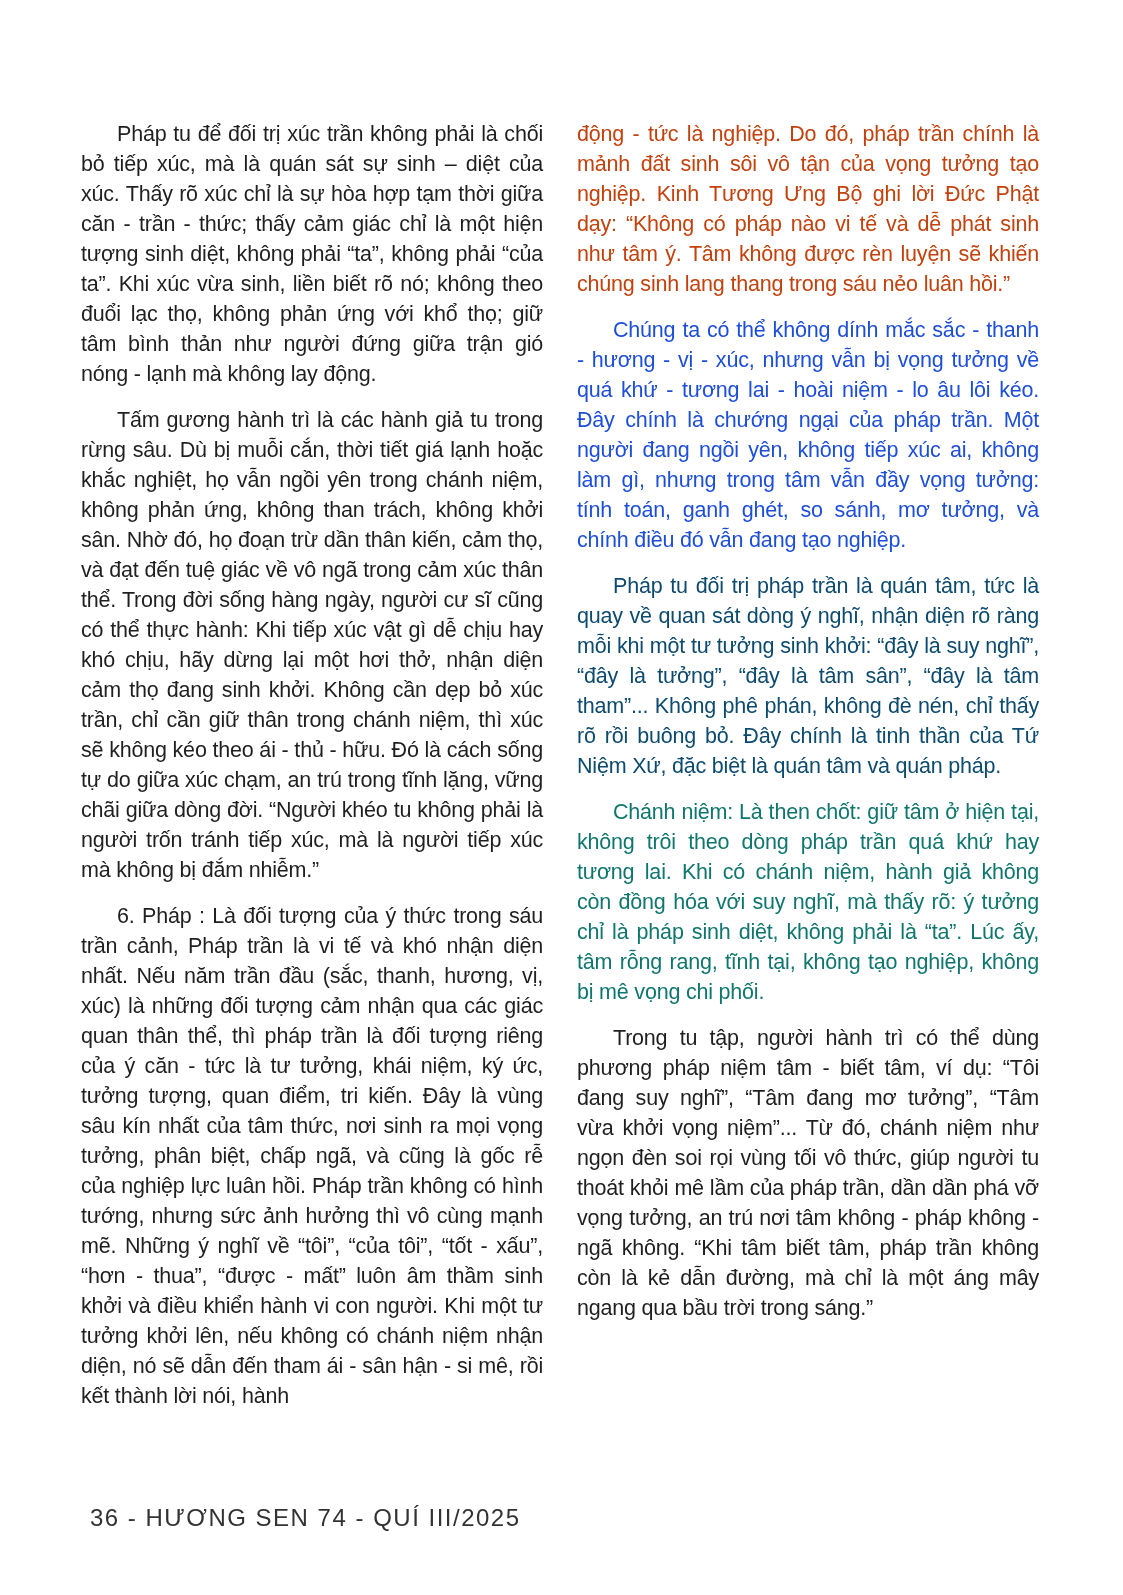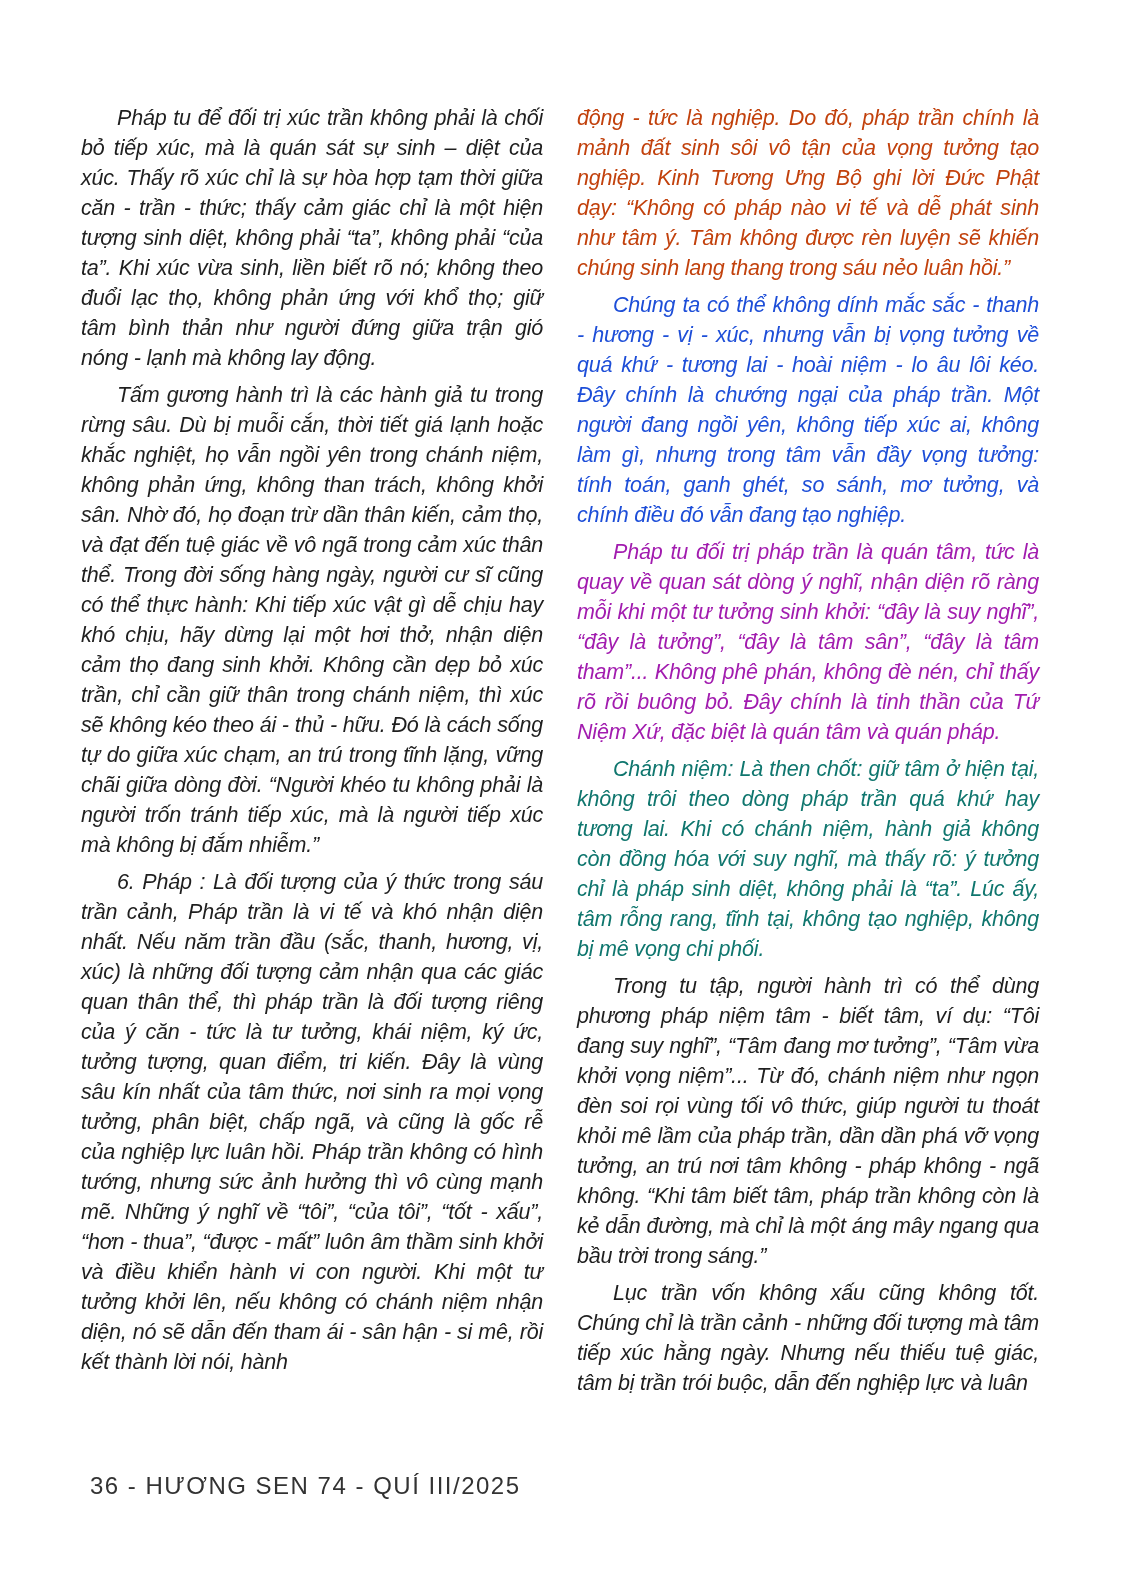--- a/index.html
+++ b/index.html
@@ -29,53 +29,51 @@
   .col {
     width: 462px;
     flex: 0 0 462px;
     text-align: justify;
     font-size: 21.5px;
     line-height: 30px;
     letter-spacing: -0.2px;
     color: #1f1f1f;
   }
   .col p {
-    margin: 0 0 7px 0;
+    margin: 16px 0 7px 0;
     text-indent: 36px;
-    font-style: italic;
   }
   .col p.no-indent {
     text-indent: 0;
   }
   .col p:last-child {
     margin-bottom: 0;
   }
   .footer {
     position: absolute;
     left: 90px;
-    top: 1472px;
+    top: 1504px;
     font-size: 24px;
     letter-spacing: 1.5px;
     color: #333333;
     white-space: nowrap;
   }
 </style>
 </head>
 <body style="background: rgb(255, 255, 255);">
 
 <div class="page">
   <div class="columns">
     <div class="col">
         <p style="color: rgb(31, 31, 31);">Pháp tu để đối trị xúc trần không phải là chối bỏ tiếp xúc, mà là quán sát sự sinh – diệt của xúc. Thấy rõ xúc chỉ là sự hòa hợp tạm thời giữa căn - trần - thức; thấy cảm giác chỉ là một hiện tượng sinh diệt, không phải “ta”, không phải “của ta”. Khi xúc vừa sinh, liền biết rõ nó; không theo đuổi lạc thọ, không phản ứng với khổ thọ; giữ tâm bình thản như người đứng giữa trận gió nóng - lạnh mà không lay động.</p>
         <p style="color: rgb(31, 31, 31);">Tấm gương hành trì là các hành giả tu trong rừng sâu. Dù bị muỗi cắn, thời tiết giá lạnh hoặc khắc nghiệt, họ vẫn ngồi yên trong chánh niệm, không phản ứng, không than trách, không khởi sân. Nhờ đó, họ đoạn trừ dần thân kiến, cảm thọ, và đạt đến tuệ giác về vô ngã trong cảm xúc thân thể. Trong đời sống hàng ngày, người cư sĩ cũng có thể thực hành: Khi tiếp xúc vật gì dễ chịu hay khó chịu, hãy dừng lại một hơi thở, nhận diện cảm thọ đang sinh khởi. Không cần dẹp bỏ xúc trần, chỉ cần giữ thân trong chánh niệm, thì xúc sẽ không kéo theo ái - thủ - hữu. Đó là cách sống tự do giữa xúc chạm, an trú trong tĩnh lặng, vững chãi giữa dòng đời. “Người khéo tu không phải là người trốn tránh tiếp xúc, mà là người tiếp xúc mà không bị đắm nhiễm.”</p>
         <p style="color: rgb(31, 31, 31);">6. Pháp : Là đối tượng của ý thức trong sáu trần cảnh, Pháp trần  là vi tế và khó nhận diện nhất. Nếu năm trần đầu (sắc, thanh, hương, vị, xúc) là những đối tượng cảm nhận qua các giác quan thân thể, thì pháp trần là đối tượng riêng của ý căn - tức là tư tưởng, khái niệm, ký ức, tưởng tượng, quan điểm, tri kiến. Đây là vùng sâu kín nhất của tâm thức, nơi sinh ra mọi vọng tưởng, phân biệt, chấp ngã, và cũng là gốc rễ của nghiệp lực luân hồi. Pháp trần không có hình tướng, nhưng sức ảnh hưởng thì vô cùng mạnh mẽ. Những ý nghĩ về “tôi”, “của tôi”, “tốt - xấu”, “hơn - thua”, “được - mất” luôn âm thầm sinh khởi và điều khiển hành vi con người. Khi một tư tưởng khởi lên, nếu không có chánh niệm nhận diện, nó sẽ dẫn đến tham ái - sân hận - si mê, rồi kết thành lời nói, hành</p>
       </div>
     <div class="col">
         <p class="no-indent" style="color: #c2410c;">động - tức là nghiệp. Do đó, pháp trần chính là mảnh đất sinh sôi vô tận của vọng tưởng tạo nghiệp. Kinh Tương Ưng Bộ ghi lời Đức Phật dạy: “Không có pháp nào vi tế và dễ phát sinh như tâm ý. Tâm không được rèn luyện sẽ khiến chúng sinh lang thang trong sáu nẻo luân hồi.”</p>
         <p style="color: #1d4ed8;">Chúng ta có thể không dính mắc sắc - thanh - hương - vị - xúc, nhưng vẫn bị vọng tưởng về quá khứ - tương lai - hoài niệm - lo âu lôi kéo. Đây chính là chướng ngại của pháp trần. Một người đang ngồi yên, không tiếp xúc ai, không làm gì, nhưng trong tâm vẫn đầy vọng tưởng: tính toán, ganh ghét, so sánh, mơ tưởng, và chính điều đó vẫn đang tạo nghiệp.</p>
-        <p style="color: #a21caf;">Pháp tu đối trị pháp trần là quán tâm, tức là quay về quan sát dòng ý nghĩ, nhận diện rõ ràng mỗi khi một tư tưởng sinh khởi: “đây là suy nghĩ”, “đây là tưởng”, “đây là tâm sân”, “đây là tâm tham”... Không phê phán, không đè nén, chỉ thấy rõ rồi buông bỏ. Đây chính là tinh thần của Tứ Niệm Xứ, đặc biệt là quán tâm và quán pháp.</p>
+        <p style="color: #0c4a6e;">Pháp tu đối trị pháp trần là quán tâm, tức là quay về quan sát dòng ý nghĩ, nhận diện rõ ràng mỗi khi một tư tưởng sinh khởi: “đây là suy nghĩ”, “đây là tưởng”, “đây là tâm sân”, “đây là tâm tham”... Không phê phán, không đè nén, chỉ thấy rõ rồi buông bỏ. Đây chính là tinh thần của Tứ Niệm Xứ, đặc biệt là quán tâm và quán pháp.</p>
         <p style="color: #0f766e;">Chánh niệm: Là then chốt: giữ tâm ở hiện tại, không trôi theo dòng pháp trần quá khứ hay tương lai. Khi có chánh niệm, hành giả không còn đồng hóa với suy nghĩ, mà thấy rõ: ý tưởng chỉ là pháp sinh diệt, không phải là “ta”. Lúc ấy, tâm rỗng rang, tĩnh tại, không tạo nghiệp, không bị mê vọng chi phối.</p>
         <p style="color: rgb(31, 31, 31);">Trong tu tập, người hành trì có thể dùng phương pháp niệm tâm - biết tâm, ví dụ: “Tôi đang suy nghĩ”, “Tâm đang mơ tưởng”, “Tâm vừa khởi vọng niệm”... Từ đó, chánh niệm như ngọn đèn soi rọi vùng tối vô thức, giúp người tu thoát khỏi mê lầm của pháp trần, dần dần phá vỡ vọng tưởng, an trú nơi tâm không - pháp không - ngã không. “Khi tâm biết tâm, pháp trần không còn là kẻ dẫn đường, mà chỉ là một áng mây ngang qua bầu trời trong sáng.”</p>
-        <p style="color: rgb(31, 31, 31);">Lục trần vốn không xấu cũng không tốt. Chúng chỉ là trần cảnh - những đối tượng mà tâm tiếp xúc hằng ngày. Nhưng nếu thiếu tuệ giác, tâm bị trần trói buộc, dẫn đến nghiệp lực và luân</p>
       </div>
   </div>
   <div class="footer">36 - HƯƠNG SEN 74 - QUÍ  III/2025</div>
 </div>
 
 </body></html>

